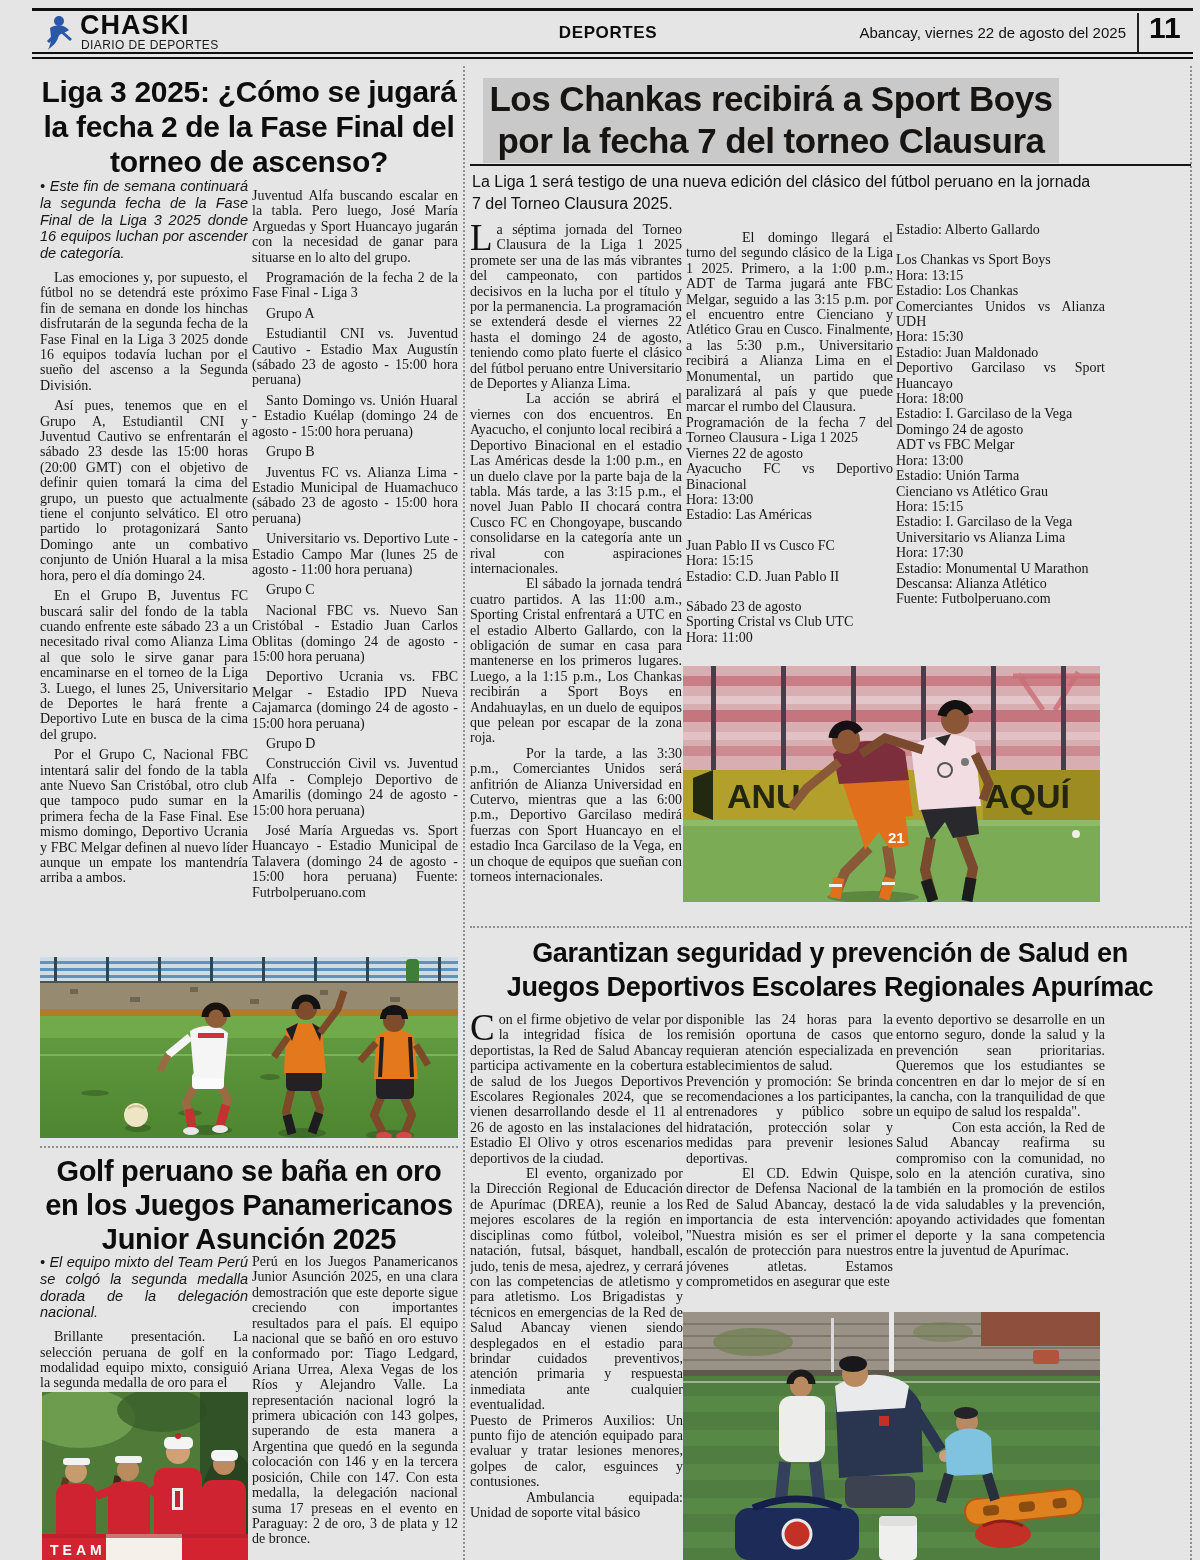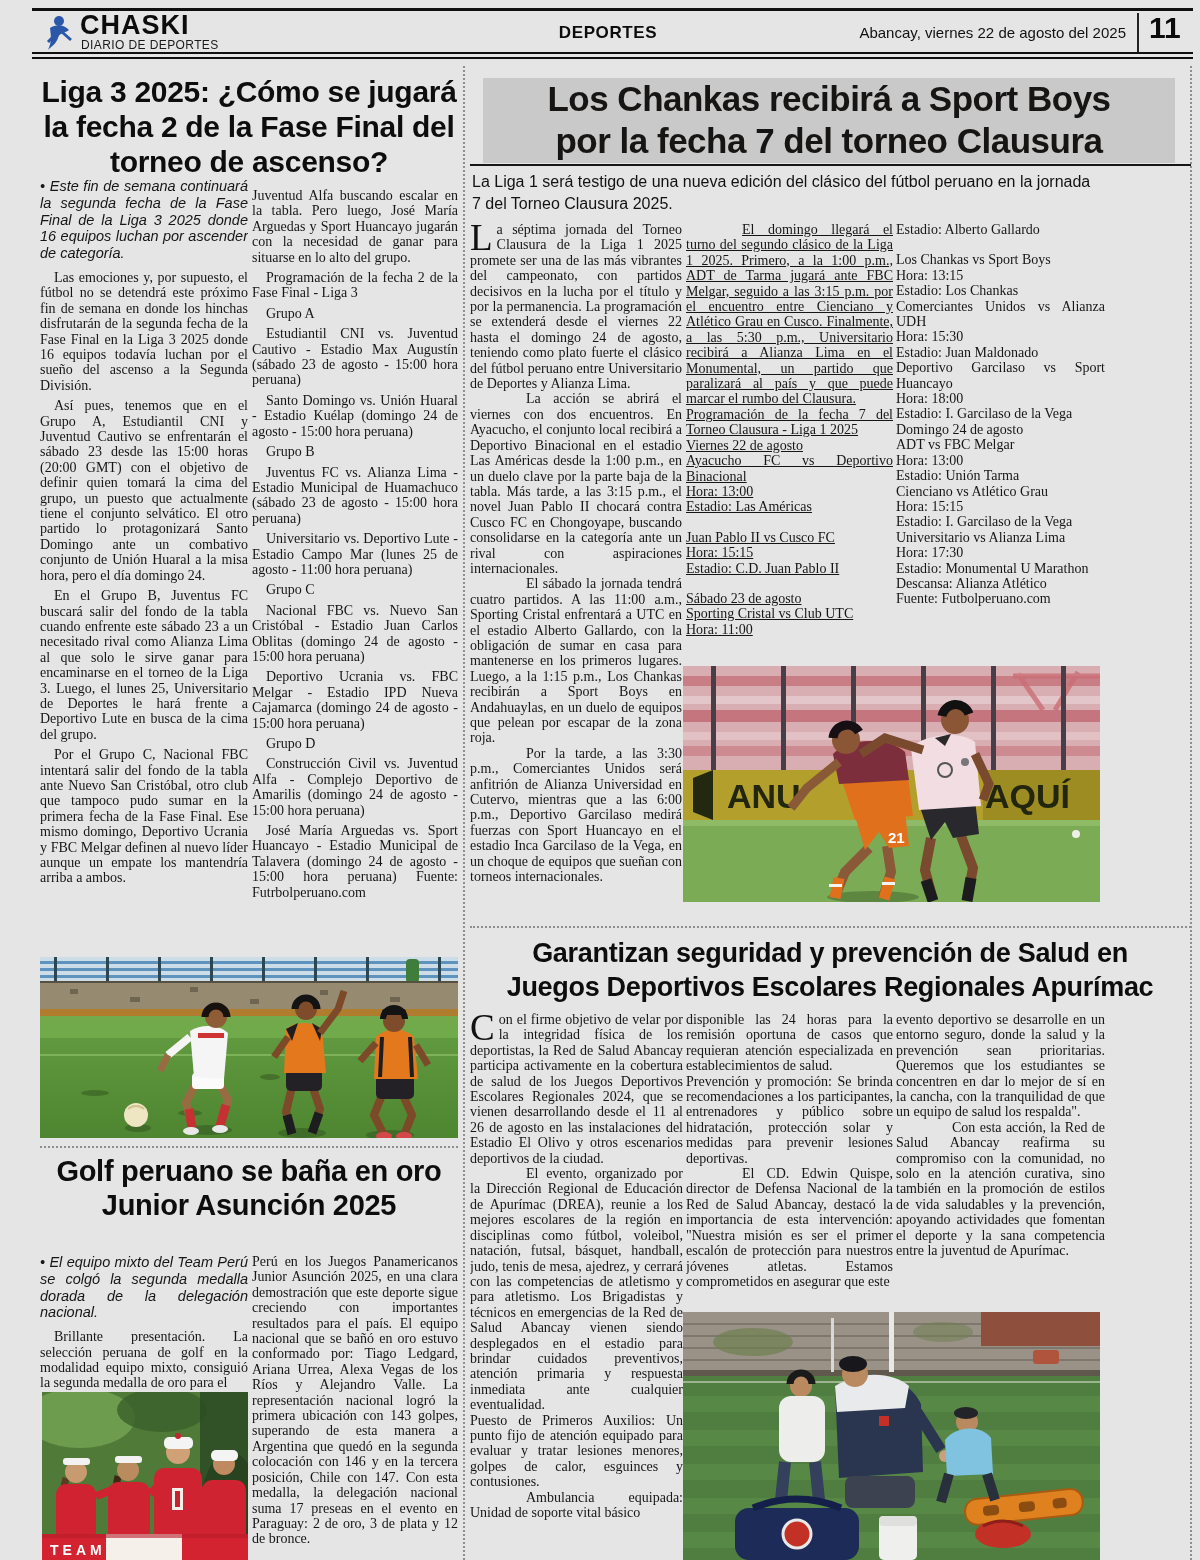--- a/index.html
+++ b/index.html
@@ -16,21 +16,21 @@
   .pagenum{position:absolute;left:1149px;top:11px;font:bold 30px/34px "Liberation Sans",sans-serif;color:#0c0c0c;}
   .vsep{position:absolute;left:1137px;top:13px;width:2px;height:39px;background:#222;}
   
   .vdot{position:absolute;top:66px;height:1494px;width:0;border-left:2px dotted #8f8f8f;}
   .hdot{position:absolute;height:0;border-top:2px dotted #8f8f8f;}
   
   .hl{position:absolute;text-align:center;font-family:"Liberation Sans",sans-serif;font-weight:bold;color:#0d0d0d;letter-spacing:-.3px;}
   #a1-title{left:40px;top:74px;width:418px;font-size:30px;line-height:35px;}
   #a4-title{left:40px;top:1154px;width:418px;font-size:29px;line-height:34px;}
   #a3-title{left:470px;top:936px;width:720px;font-size:27px;line-height:34px;}
-  #a2-box{left:483px;top:78px;width:692px;height:85px;background:#c9c9c9;text-align:center;
+  #a2-box{left:483px;top:78px;width:576px;height:85px;background:#c9c9c9;text-align:center;
           font:bold 35px/42px "Liberation Sans",sans-serif;color:#171514;letter-spacing:-.5px;}
   #a2-underline{left:470px;top:164px;width:721px;height:2px;background:#161616;}
   #a2-subtitle{left:472px;top:171px;width:628px;font:16px/22px "Liberation Sans",sans-serif;color:#121212;}
   
   .art{position:absolute;overflow:hidden;}
   .art p{margin:0 0 5px;font:14px/15.4px "Liberation Serif",serif;text-align:justify;
          color:#161616;-webkit-hyphens:auto;hyphens:auto;}
   .tight p{margin:0;}
   .in{text-indent:14px;}
   .di{text-indent:56px;}
@@ -192,20 +192,21 @@
         <rect x="342" y="52" width="24" height="6" rx="3" fill="#141414"></rect>
         <path d="M343,62 a11 11 0 0 1 22,0" stroke="#131313" stroke-width="6" fill="none"></path>
       </g>
     </svg>
   </div>
 
   <div class="hdot" style="left:40px;top:1146px;width:418px;"></div>
 
   <div class="hl" id="a4-title">
     <div>Golf peruano se baña en oro</div>
+    <div>en los Juegos Panamericanos</div>
     <div>Junior Asunción 2025</div>
   </div>
 
   <div class="art" style="left:40px;top:1254px;width:208px;height:136px;">
     <p class="lead">• El equipo mixto del Team Perú se colgó la segunda medalla dorada de la delegación nacional.</p>
     <p class="in">Brillante presentación. La selección peruana de golf en la modalidad equipo mixto, consiguió la segunda medalla de oro para el</p>
   </div>
 
   <div class="art" style="left:252px;top:1254px;width:206px;height:306px;">
     <p>Perú en los Juegos Panamericanos Junior Asunción 2025, en una clara demostración que este deporte sigue creciendo con importantes resultados para el país.  El equipo nacional que se bañó en oro estuvo conformado por: Tiago Ledgard, Ariana Urrea, Alexa Vegas de los Ríos y Alejandro Valle. La representación nacional logró la primera ubicación con 143 golpes, superando de esta manera a Argentina que quedó en la segunda colocación con 146 y en la tercera posición, Chile con 147.  Con esta medalla, la delegación nacional suma 17 preseas en el evento en Paraguay: 2 de oro, 3 de plata y 12 de bronce.</p>
@@ -256,21 +257,21 @@
   <div class="abs" id="a2-underline"></div>
   <div class="abs" id="a2-subtitle">La Liga 1 será testigo de una nueva edición del clásico del fútbol peruano en la jornada 7 del Torneo Clausura 2025.</div>
 
   <div class="art tight" style="left:470px;top:222px;width:212px;height:684px;">
     <p><span class="dropcap">L</span><span>a séptima jornada del Torneo Clausura de la Liga 1 2025 promete ser una de las más vibrantes del campeonato, con partidos decisivos en la lucha por el título y por la permanencia. La programación se extenderá desde el viernes 22 hasta el domingo 24 de agosto, teniendo como plato fuerte el clásico del fútbol peruano entre Universitario de Deportes y Alianza Lima.</span></p>
     <p class="di">La acción se abrirá el viernes con dos encuentros. En Ayacucho, el conjunto local recibirá a Deportivo Binacional en el estadio Las Américas desde la 1:00 p.m., en un duelo clave por la parte baja de la tabla. Más tarde, a las 3:15 p.m., el novel Juan Pablo II chocará contra Cusco FC en Chongoyape, buscando consolidarse en la categoría ante un rival con aspiraciones internacionales.</p>
     <p class="di">El sábado la jornada tendrá cuatro partidos. A las 11:00 a.m., Sporting Cristal enfrentará a UTC en el estadio Alberto Gallardo, con la obligación de sumar en casa para mantenerse en los primeros lugares. Luego, a la 1:15 p.m., Los Chankas recibirán a Sport Boys en Andahuaylas, en un duelo de equipos que pelean por escapar de la zona roja.</p>
     <p class="di">Por la tarde, a las 3:30 p.m., Comerciantes Unidos será anfitrión de Alianza Universidad en Cutervo, mientras que a las 6:00 p.m., Deportivo Garcilaso medirá fuerzas con Sport Huancayo en el estadio Inca Garcilaso de la Vega, en un choque de equipos que sueñan con torneos internacionales.</p>
   </div>
 
-  <div class="art tight" style="left:686px;top:222px;width:207px;height:436px;text-decoration:underline;">
+  <div class="art tight" style="left:686px;top:230px;width:207px;height:436px;">
     <p class="di">El domingo llegará el turno del segundo clásico de la Liga 1 2025. Primero, a la 1:00 p.m., ADT de Tarma jugará ante FBC Melgar, seguido a las 3:15 p.m. por el encuentro entre Cienciano y Atlético Grau en Cusco. Finalmente, a las 5:30 p.m., Universitario recibirá a Alianza Lima en el Monumental, un partido que paralizará al país y que puede marcar el rumbo del Clausura.</p>
     <p class="s0">Programación de la fecha 7 del Torneo Clausura - Liga 1 2025</p>
     <p class="s0">Viernes 22 de agosto</p>
     <p class="s0">Ayacucho FC vs Deportivo Binacional</p>
     <p class="s0">Hora: 13:00</p>
     <p class="s0">Estadio: Las Américas</p>
     <p class="s0"></p>
     <p class="s0">Juan Pablo II vs Cusco FC</p>
     <p class="s0">Hora: 15:15</p>
     <p class="s0">Estadio: C.D. Juan Pablo II</p>

